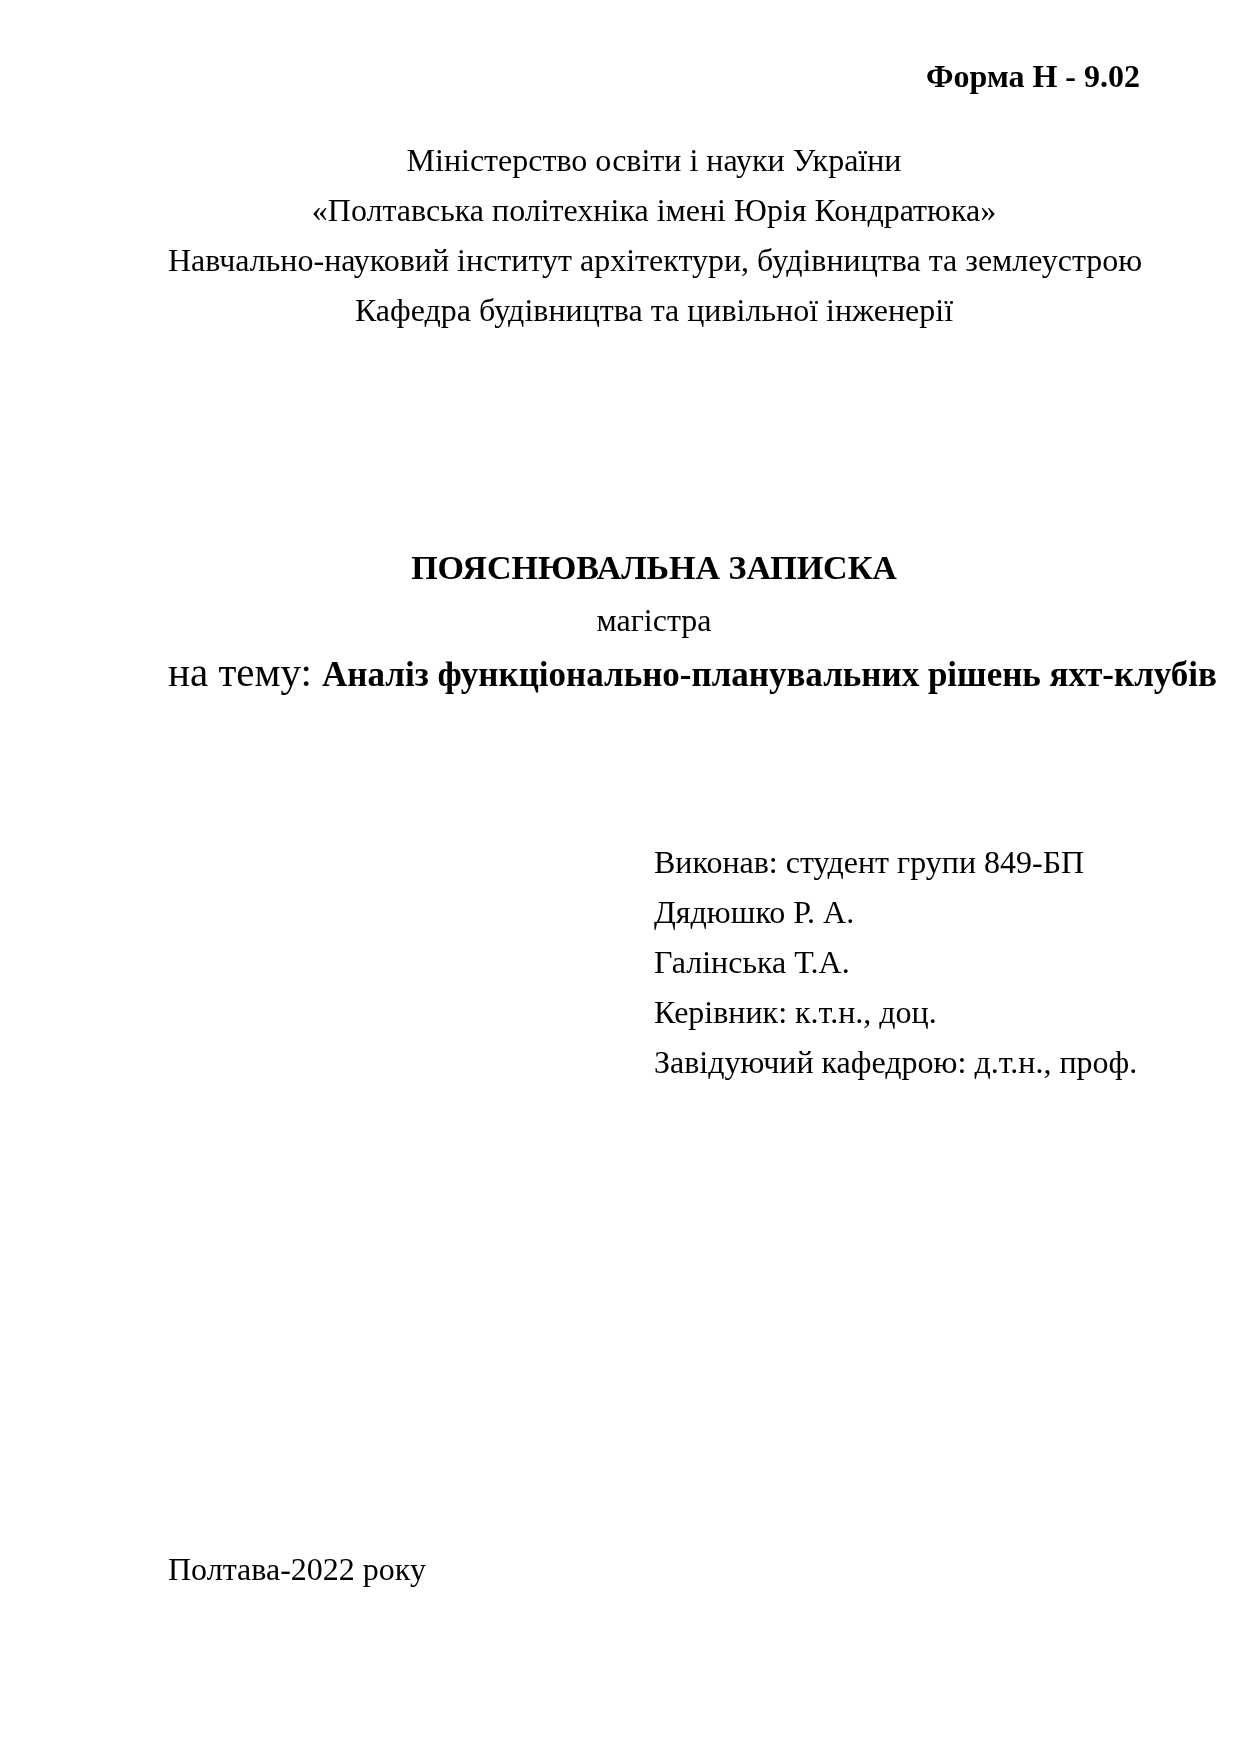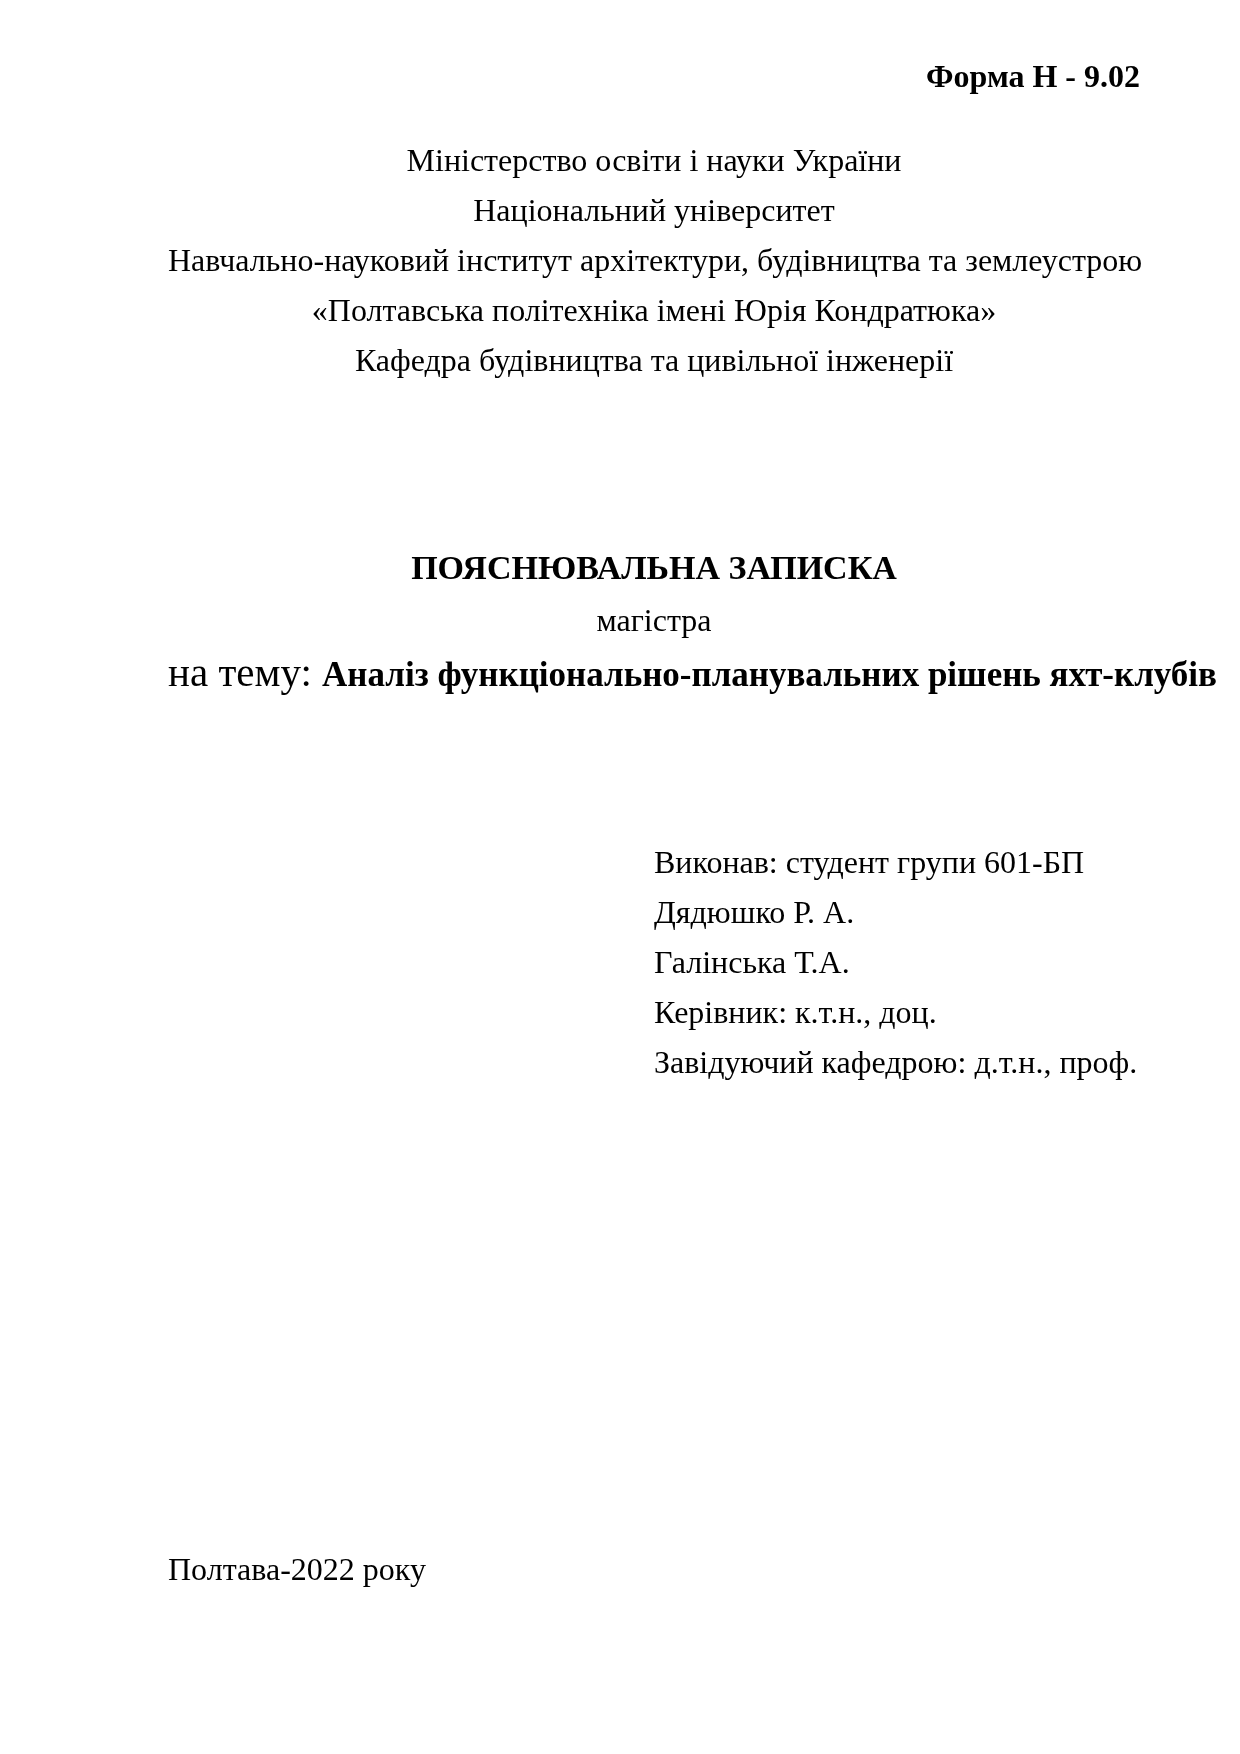--- a/index.html
+++ b/index.html
@@ -91,36 +91,35 @@
 </head>
 <body>
 
 <div class="page">
   <div class="content">
 
     <div class="forma">Форма Н - 9.02</div>
 
     <div class="header-block">
       <div class="line">Міністерство освіти і науки України</div>
-      <div class="line">Національний університет</div>
+      <div class="line">«Полтавська політехніка імені Юрія Кондратюка»</div>
       <div class="line">Навчально-науковий інститут архітектури, будівництва та землеустрою</div>
-      <div class="line">«Полтавська політехніка імені Юрія Кондратюка»</div>
       <div class="line">Кафедра будівництва та цивільної інженерії</div>
     </div>
 
     <div class="title-block">
       <div class="line doc-title">ПОЯСНЮВАЛЬНА ЗАПИСКА</div>
       <div class="line">магістра</div>
       <div class="line">
         <span class="topic-prefix">на тему: </span><span class="topic-bold">Аналіз функціонально-планувальних рішень яхт-клубів</span>
       </div>
     </div>
 
     <div class="signature-block">
-      <div class="line">Виконав: студент групи 601-БП</div>
+      <div class="line">Виконав: студент групи 849-БП</div>
       <div class="line">Дядюшко Р. А.</div>
       <div class="line">Галінська Т.А.</div>
       <div class="line">Керівник: к.т.н., доц.</div>
       <div class="line">Завідуючий кафедрою: д.т.н., проф.</div>
     </div>
 
     <div class="footer-line">Полтава-2022 року</div>
 
   </div>
 </div>

